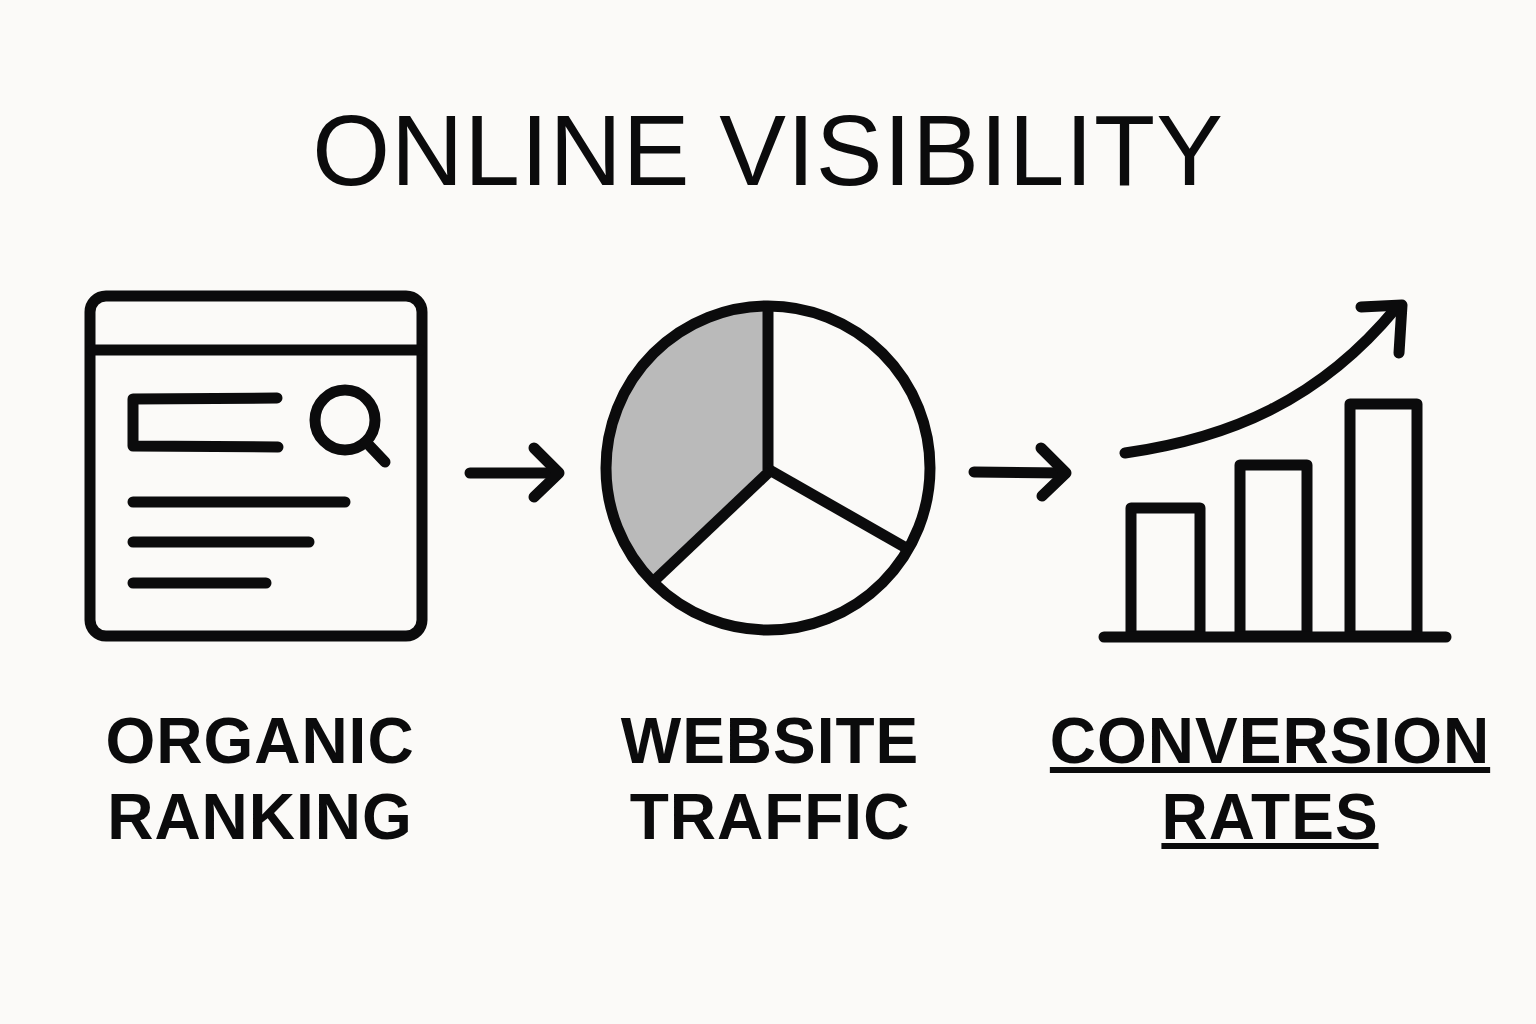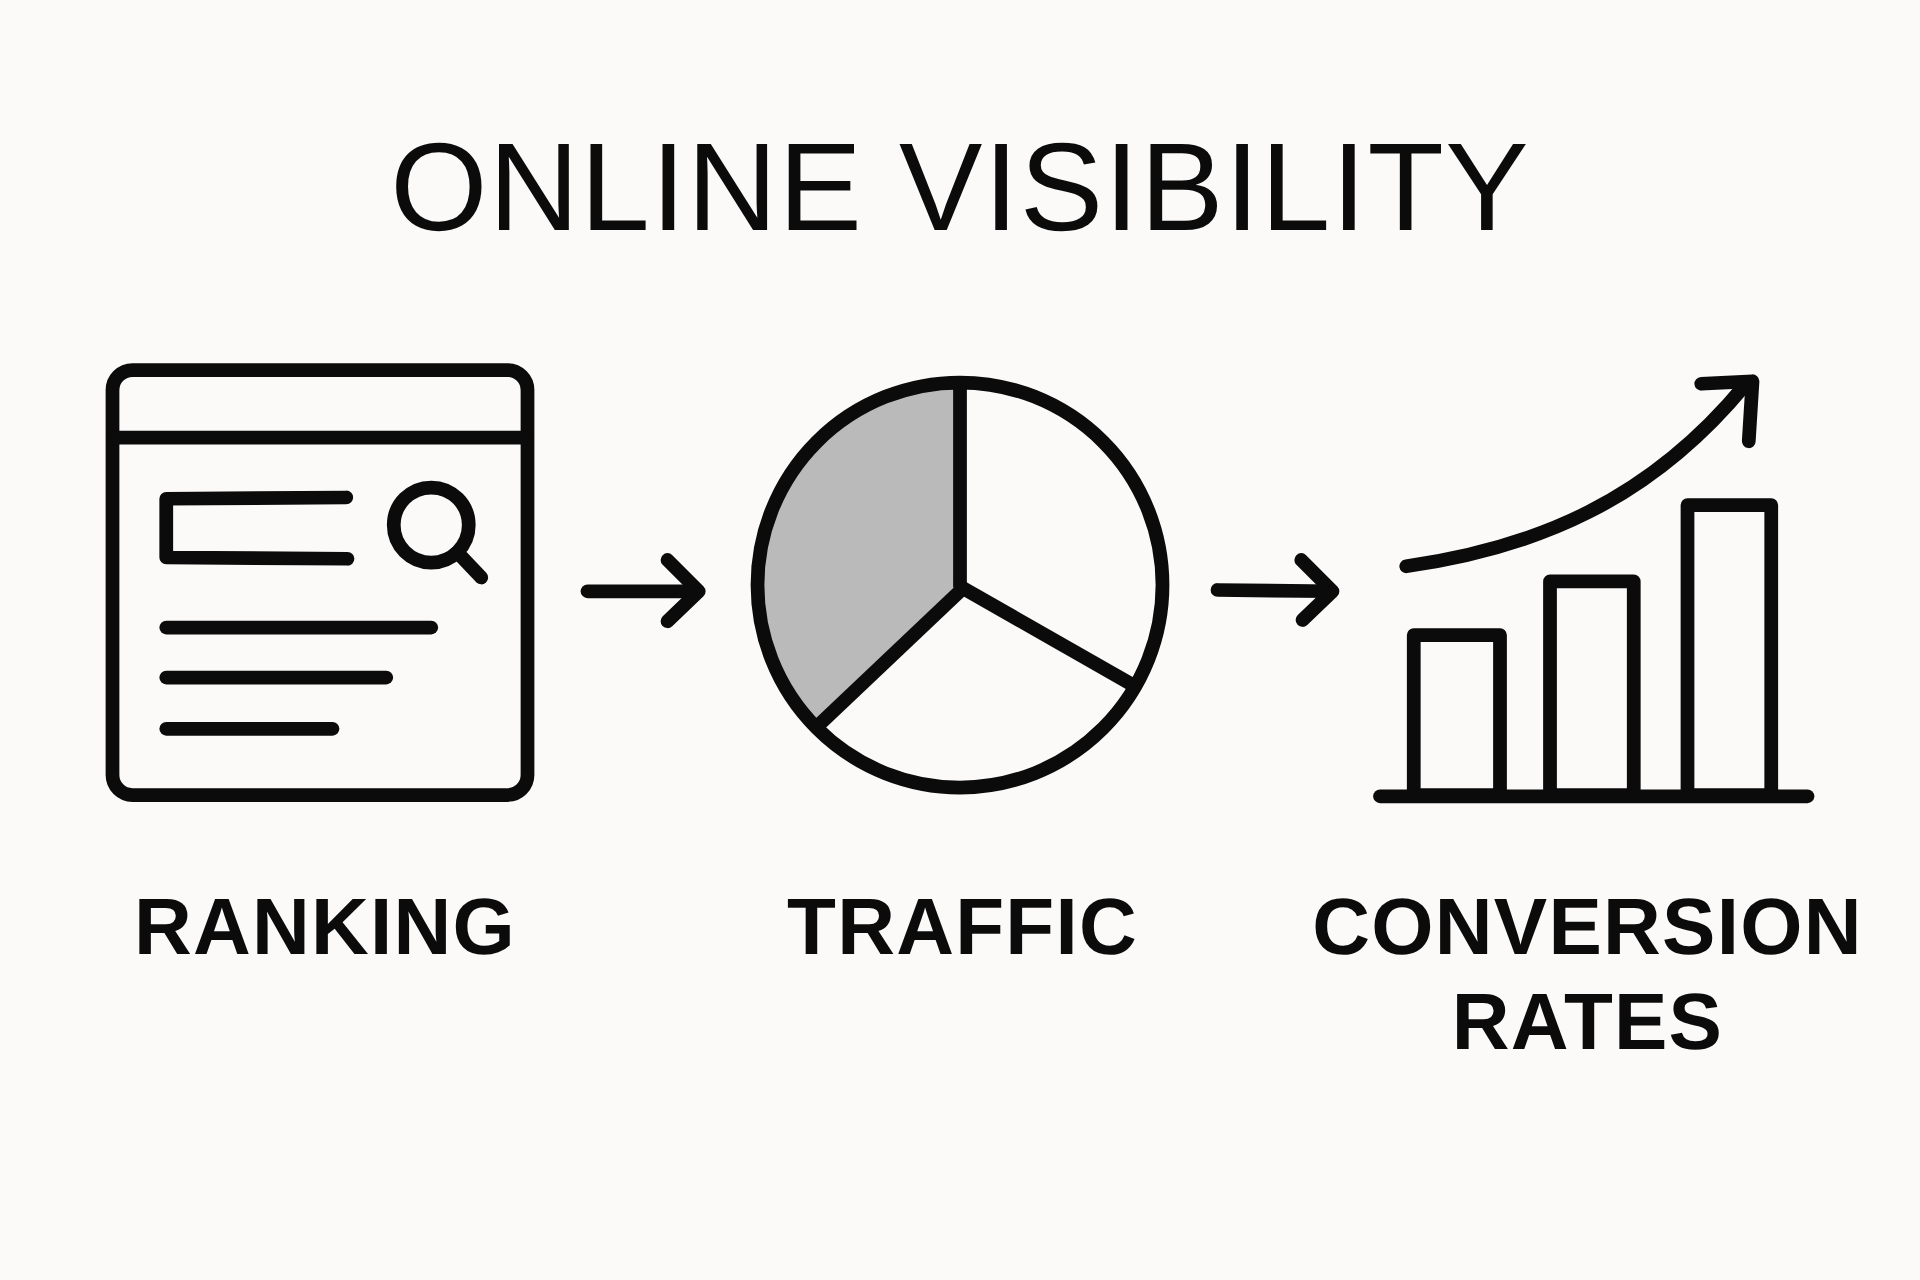--- a/index.html
+++ b/index.html
@@ -38,21 +38,21 @@
     position: absolute;
     text-align: center;
     font-weight: 700;
     font-size: 64px;
     line-height: 76px;
     letter-spacing: 1px;
   }
   .label span { display: block; white-space: nowrap; }
   .label.l1 { left: 60px;  width: 400px; top: 703px; }
   .label.l2 { left: 570px; width: 400px; top: 703px; }
-  .label.l3 { left: 1040px; width: 460px; top: 703px; }
+  .label.l3 { left: 1040px; width: 460px; top: 703px; text-decoration: underline; }
 </style>
 </head>
 <body>
 
 <h1 class="title">ONLINE VISIBILITY</h1>
 
 <svg class="icons" viewBox="0 0 1536 1024" xmlns="http://www.w3.org/2000/svg">
 
   <g fill="none" stroke="#0b0b0c" stroke-width="11" stroke-linecap="round" stroke-linejoin="round">
     <rect x="90" y="296" width="332" height="340" rx="16" ry="16"></rect>
@@ -90,23 +90,25 @@
     <rect x="1131" y="508" width="69" height="128" stroke-linecap="butt"></rect>
     <rect x="1240" y="465" width="67" height="171" stroke-linecap="butt"></rect>
     <rect x="1350" y="404" width="67" height="232" stroke-linecap="butt"></rect>
     <line x1="1104" y1="637" x2="1446" y2="637"></line>
     <path d="M1125 453 C 1230 438, 1320 400, 1396 308"></path>
     <polyline points="1361,307 1402,305 1399,353"></polyline>
   </g>
 </svg>
 
 <div class="label l1">
+  <span>ORGANIC</span>
   <span>RANKING</span>
 </div>
 
 <div class="label l2">
+  <span>WEBSITE</span>
   <span>TRAFFIC</span>
 </div>
 
 <div class="label l3">
   <span>CONVERSION</span>
   <span>RATES</span>
 </div>
 
 </body></html>

